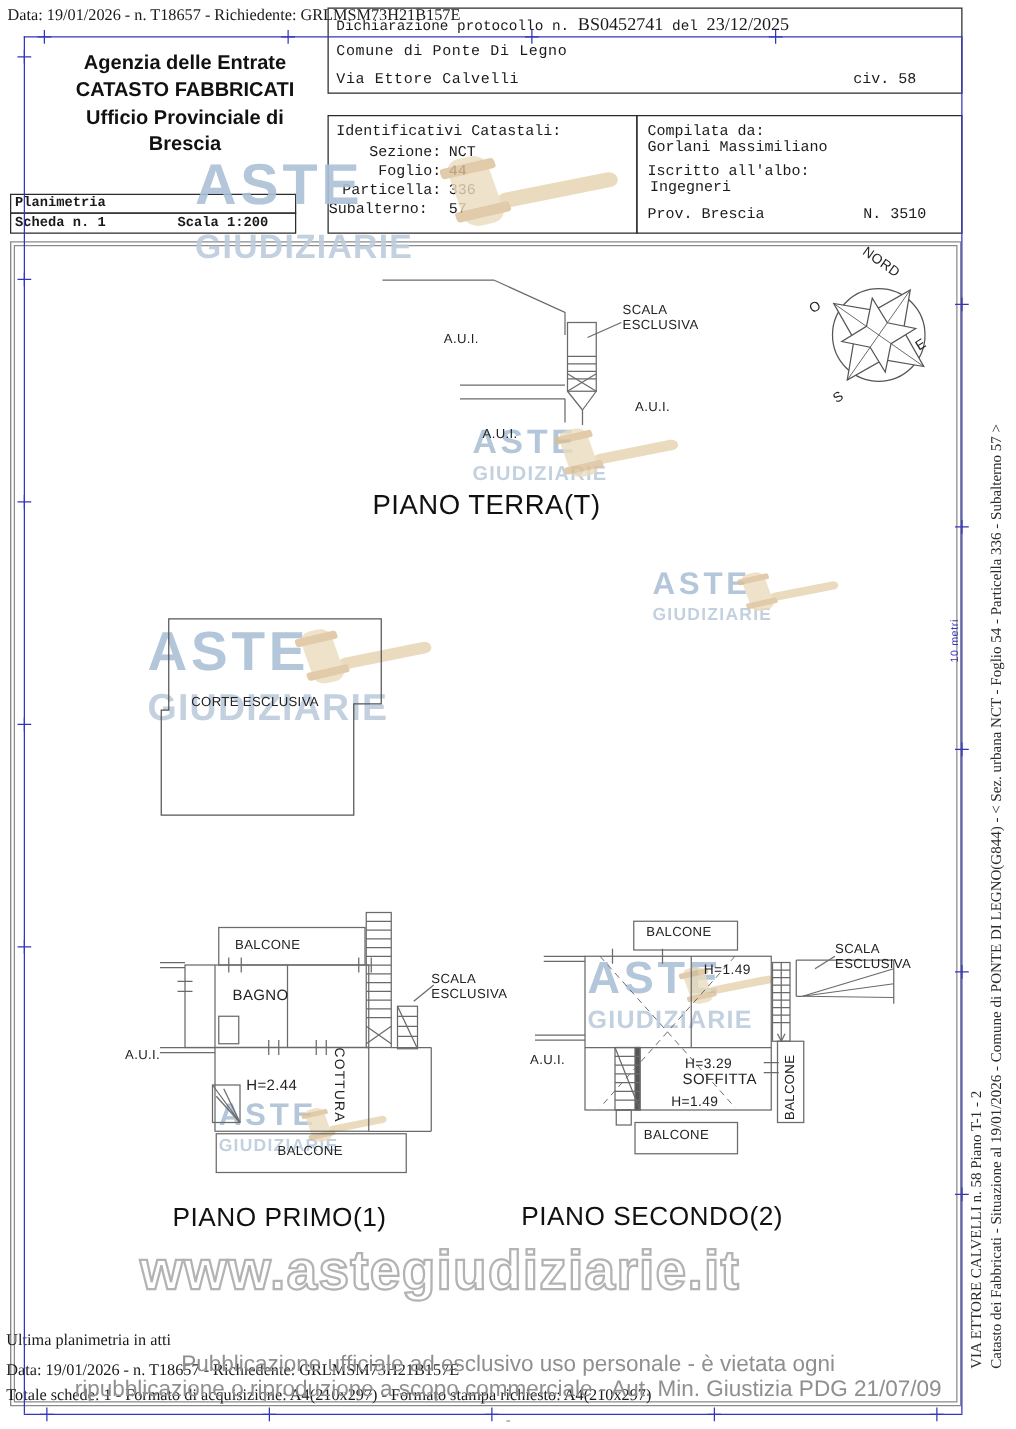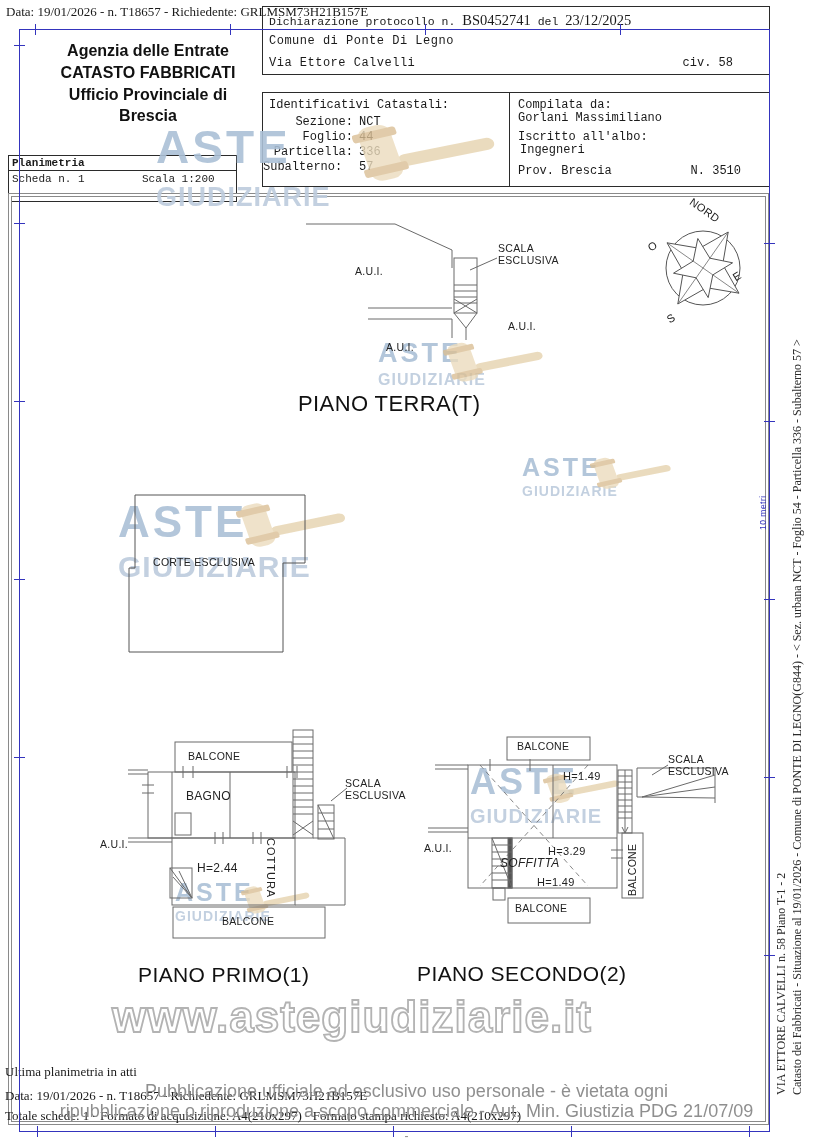--- a/index.html
+++ b/index.html
@@ -107,21 +107,21 @@
   <div class="abs serif nowrap" style="left:6px;top:4px;font-size:13px;">Data: 19/01/2026 - n. T18657 - Richiedente: GRLMSM73H21B157E</div>
 
   <div class="abs agency" style="left:38px;top:42px;width:220px;">
     <div style="font-size:16px;">Agenzia delle Entrate</div>
     <div style="font-size:16px;margin-top:4px;">CATASTO FABBRICATI</div>
     <div style="font-size:16px;margin-top:4px;">Ufficio Provinciale di</div>
     <div style="font-size:16px;margin-top:3px;">Brescia</div>
   </div>
 
   <div class="abs hbox mono" style="left:8px;top:155px;width:229px;height:16px;font-size:11px;font-weight:bold;line-height:15px;padding-left:3px;">Planimetria</div>
-  <div class="abs hbox mono" style="left:8px;top:170px;width:229px;height:32px;font-size:11px;font-weight:normal;line-height:16px;">
+  <div class="abs hbox mono" style="left:8px;top:170px;width:229px;height:17px;font-size:11px;font-weight:bold;line-height:16px;">
     <span style="position:absolute;left:3px;">Scheda n. 1</span>
     <span style="position:absolute;left:133px;">Scala 1:200</span>
   </div>
 
   <div class="abs hbox" style="left:262px;top:6px;width:508px;height:69px;">
     <div class="abs mono nowrap" style="left:6px;top:5px;font-size:11.5px;">
       <span>Dichiarazione protocollo n.</span>
       <span class="serif" style="font-size:14.5px;">BS0452741</span>
       <span>del</span>
       <span class="serif" style="font-size:14.5px;">23/12/2025</span>
@@ -320,21 +320,21 @@
         <line x1="222" y1="72" x2="295" y2="62"></line>
         <line x1="222" y1="72" x2="295" y2="73"></line>
       <line x1="248" y1="40" x2="232" y2="50"></line>
       <rect x="88" y="173" width="82" height="25"></rect>
       <rect x="73" y="163" width="12" height="12"></rect>
     </g>
   </svg>
   <div class="abs plabel" style="left:517px;top:740px;">BALCONE</div>
   <div class="abs plabel" style="left:563px;top:770px;font-size:11px;">H=1.49</div>
   <div class="abs plabel" style="left:548px;top:845px;font-size:11px;">H=3.29</div>
-  <div class="abs plabel" style="left:500px;top:856px;font-size:12px;font-style:italic;">SOFFITTA</div>
+  <div class="abs plabel" style="left:546px;top:856px;font-size:12px;">SOFFITTA</div>
   <div class="abs plabel" style="left:537px;top:876px;font-size:11px;">H=1.49</div>
   <div class="abs plabel" style="left:424px;top:842px;">A.U.I.</div>
   <div class="abs plabel vert-up" style="left:626px;top:838px;height:58px;font-size:10.5px;">BALCONE</div>
   <div class="abs plabel" style="left:668px;top:753px;line-height:12px;">
     <div>SCALA</div>
     <div>ESCLUSIVA</div>
   </div>
   <div class="abs plabel" style="left:515px;top:902px;">BALCONE</div>
   <div class="abs caption" style="left:417px;top:962px;">PIANO SECONDO(2)</div>
 

